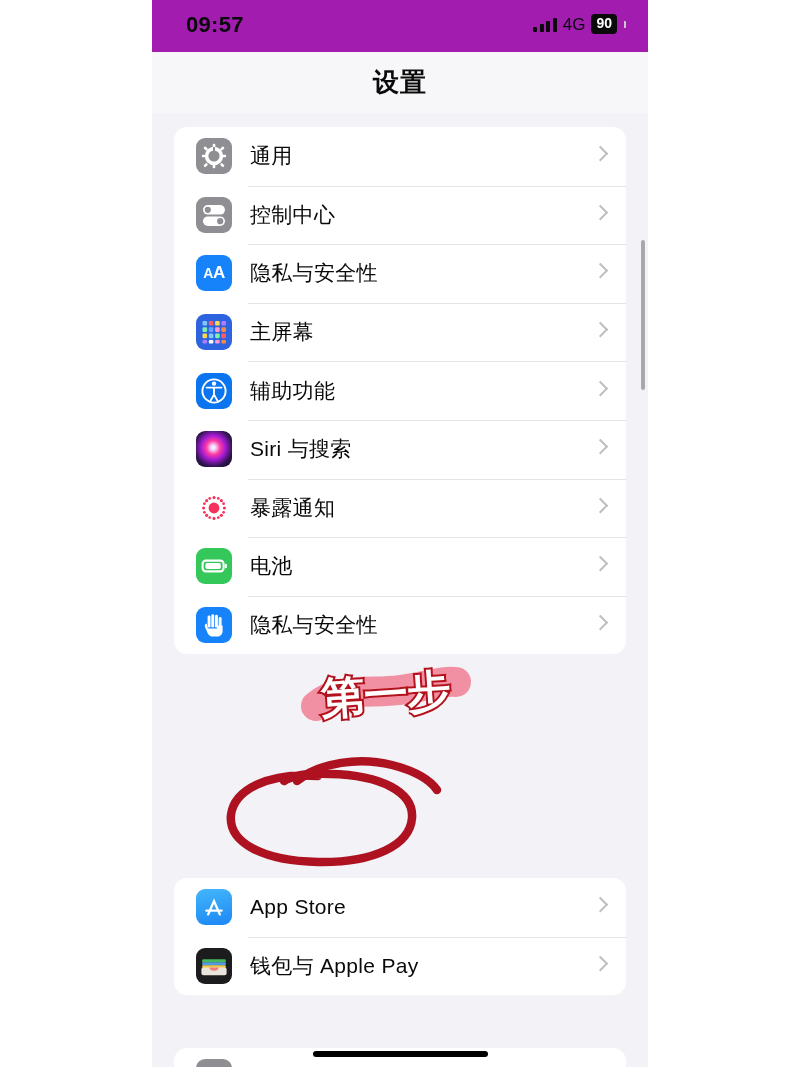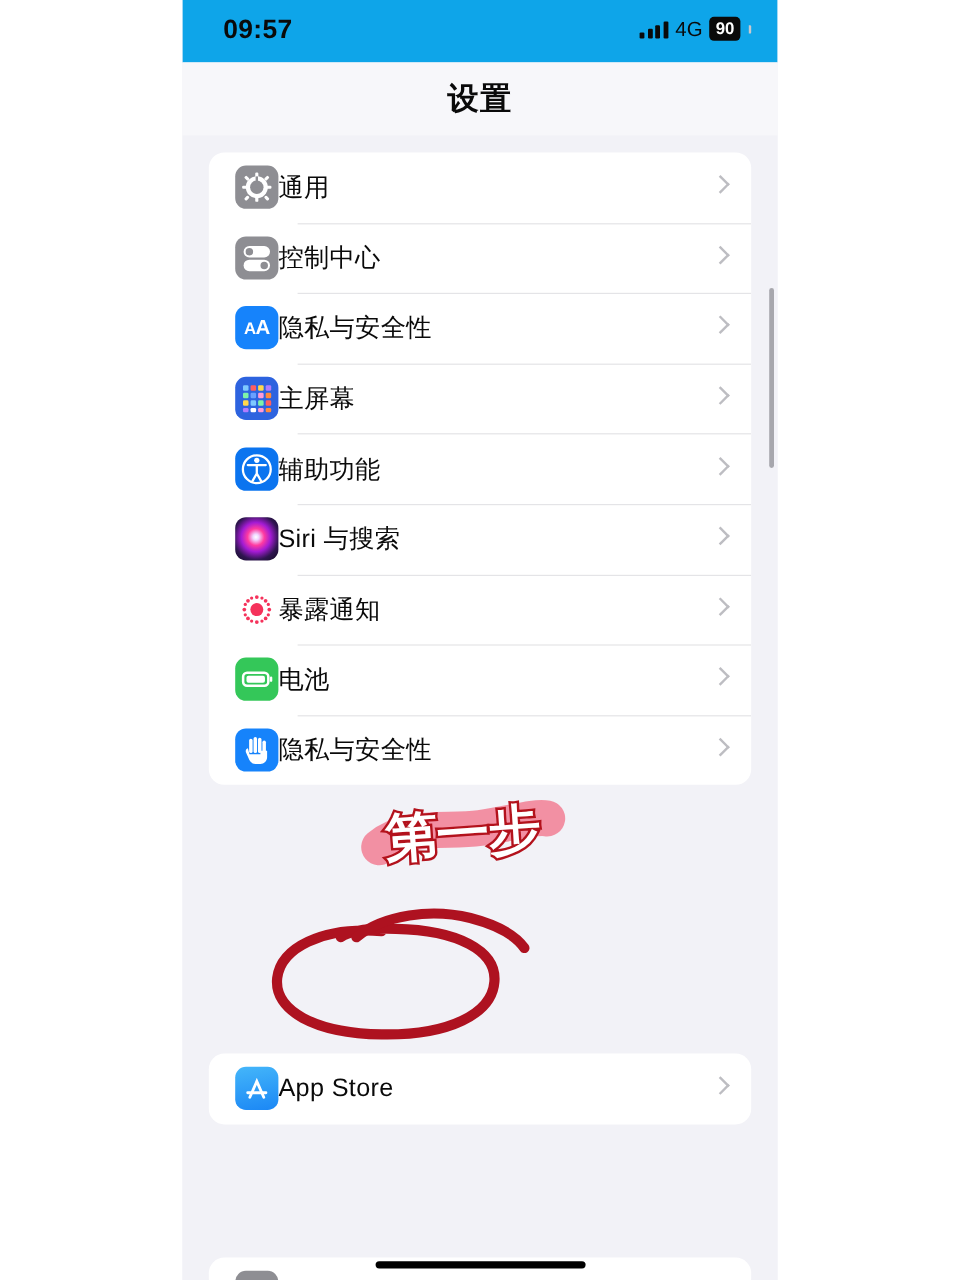--- a/index.html
+++ b/index.html
@@ -8,21 +8,21 @@
     font-family:"Liberation Sans","DejaVu Sans",sans-serif;
     overflow:hidden;position:relative;
   }
   .phone{
     position:absolute;left:152px;top:0;width:496px;height:1067px;
     background:#f2f2f7;overflow:hidden;
   }
   
   .statusbar{
     position:absolute;left:0;top:0;width:496px;height:52px;
-    background:#0ea5e9;
+    background:#a21caf;
   }
   .status-time{
     position:absolute;left:34px;top:12px;
     font-size:22px;font-weight:bold;color:#0a0a0a;letter-spacing:0.3px;
   }
   .status-right{
     position:absolute;right:22px;top:13px;height:22px;
     display:flex;align-items:center;gap:6px;
   }
   .sig{display:flex;align-items:flex-end;gap:2.5px;height:15px;}
@@ -59,21 +59,21 @@
     padding-left:22px;box-sizing:border-box;cursor:default;
   }
   .row + .row::before{
     content:"";position:absolute;left:74px;right:0;top:0;height:1px;background:#e4e4e7;
   }
   .icn{
     width:36px;height:36px;border-radius:9px;flex:0 0 36px;
     position:relative;overflow:hidden;
   }
   .lbl{
-    font-size:21px;color:#0a0a0a;letter-spacing:0.3px;
+    margin-left:18px;font-size:21px;color:#0a0a0a;letter-spacing:0.3px;
     white-space:nowrap;
   }
   .chev{
     position:absolute;right:24px;top:50%;transform:translateY(-50%);
     width:9px;height:9px;border-right:2.6px solid #bdbdc2;border-top:2.6px solid #bdbdc2;
     transform-origin:center;
     rotate:45deg;margin-top:-4px;
   }
   .chev-wrap{position:absolute;right:0;top:0;bottom:0;width:50px;}
 
@@ -329,20 +329,35 @@
               <path d="M12.2 25.4 L18 12.1 L23.8 25.4"></path>
               <path d="M10.4 21.6 H25.6"></path>
             </g>
           </svg>
         </span>
         <span class="lbl">App Store</span>
         <span class="chev-wrap">
             <i class="chev"></i>
           </span>
       </div>
+      <div class="row">
+        <span class="icn ic-wallet">
+          <svg viewBox="0 0 36 36">
+            <rect x="6.2" y="11.2" width="23.6" height="3.4" rx="1.2" fill="#46b85c"></rect>
+            <rect x="6.2" y="14.3" width="23.6" height="3.2" rx="1.1" fill="#4f9de0"></rect>
+            <rect x="6.2" y="17.2" width="23.6" height="3.2" rx="1.1" fill="#efc94b"></rect>
+            <rect x="5.4" y="19.6" width="25.2" height="7.6" rx="2" fill="#e9e5dd"></rect>
+            <path d="M13.3 19.6 h9.4 a4.7 3.1 0 0 1 -9.4 0 z" fill="#f07d7d"></path>
+          </svg>
+        </span>
+        <span class="lbl">钱包与 Apple Pay</span>
+        <span class="chev-wrap">
+            <i class="chev"></i>
+          </span>
+      </div>
     </div>
 
     <div class="card" style="top:935px;height:30px;">
       <div class="row">
         <span class="icn ic-gray">
           <svg viewBox="0 0 36 36">
             <circle cx="18" cy="15" r="5.4" fill="#ffffff"></circle>
             <path d="M7.6 30 a10.4 8.6 0 0 1 20.8 0 z" fill="#ffffff"></path>
           </svg>
         </span>

